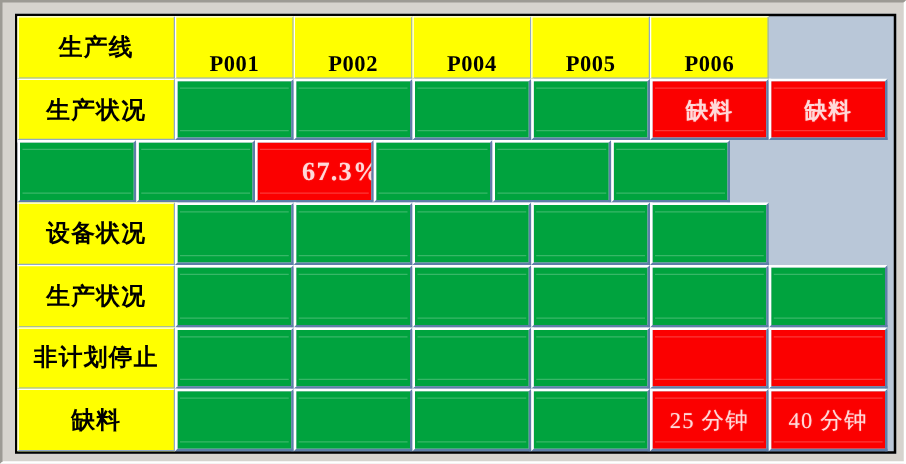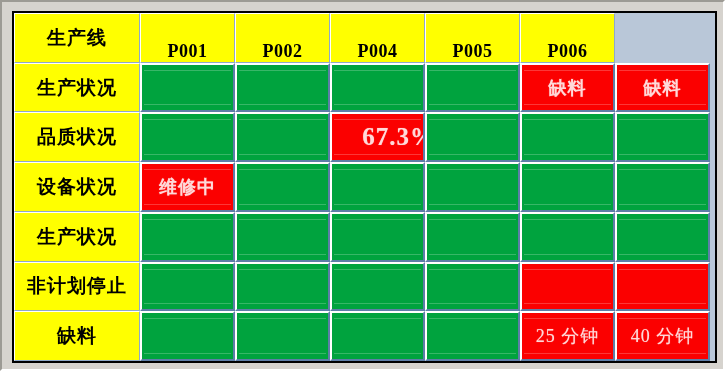--- a/index.html
+++ b/index.html
@@ -129,21 +129,21 @@
     color: #ffd9d9;
     font-family: "DejaVu Sans", "Liberation Sans", sans-serif;
     font-weight: bold;
     font-size: 18px;
     letter-spacing: 1px;
     text-shadow: 0 0 1px rgba(255,200,200,0.6);
   }
   .cell.red .label-text.numeric {
     font-family: "Liberation Serif", "DejaVu Serif", serif;
     font-weight: bold;
-    font-size: 25px;
+    font-size: 21px;
     letter-spacing: 1px;
     margin-left: 43px;
   }
   .cell.red .label-text.mixed {
     font-family: "Liberation Serif", "DejaVu Serif", serif;
     font-weight: normal;
     font-size: 18px;
     letter-spacing: 1px;
   }
 </style>
@@ -204,23 +204,20 @@
           </div>
         </div>
       <div class="cell status red col-p">
           <div class="inner">
             <span class="label-text">缺料</span>
           </div>
         </div>
     </div>
 
     <div class="grid-row">
-      <div class="cell yellow col-label">
-        <span class="label-text">品质状况</span>
-      </div>
       <div class="cell status green col-p">
           <div class="inner">
             <span class="label-text"></span>
           </div>
         </div>
       <div class="cell status green col-p">
           <div class="inner">
             <span class="label-text"></span>
           </div>
         </div>
@@ -243,25 +240,20 @@
           <div class="inner">
             <span class="label-text"></span>
           </div>
         </div>
     </div>
 
     <div class="grid-row">
       <div class="cell yellow col-label">
         <span class="label-text">设备状况</span>
       </div>
-      <div class="cell status red col-p">
-          <div class="inner">
-            <span class="label-text">维修中</span>
-          </div>
-        </div>
       <div class="cell status green col-p">
           <div class="inner">
             <span class="label-text"></span>
           </div>
         </div>
       <div class="cell status green col-p">
           <div class="inner">
             <span class="label-text"></span>
           </div>
         </div>

